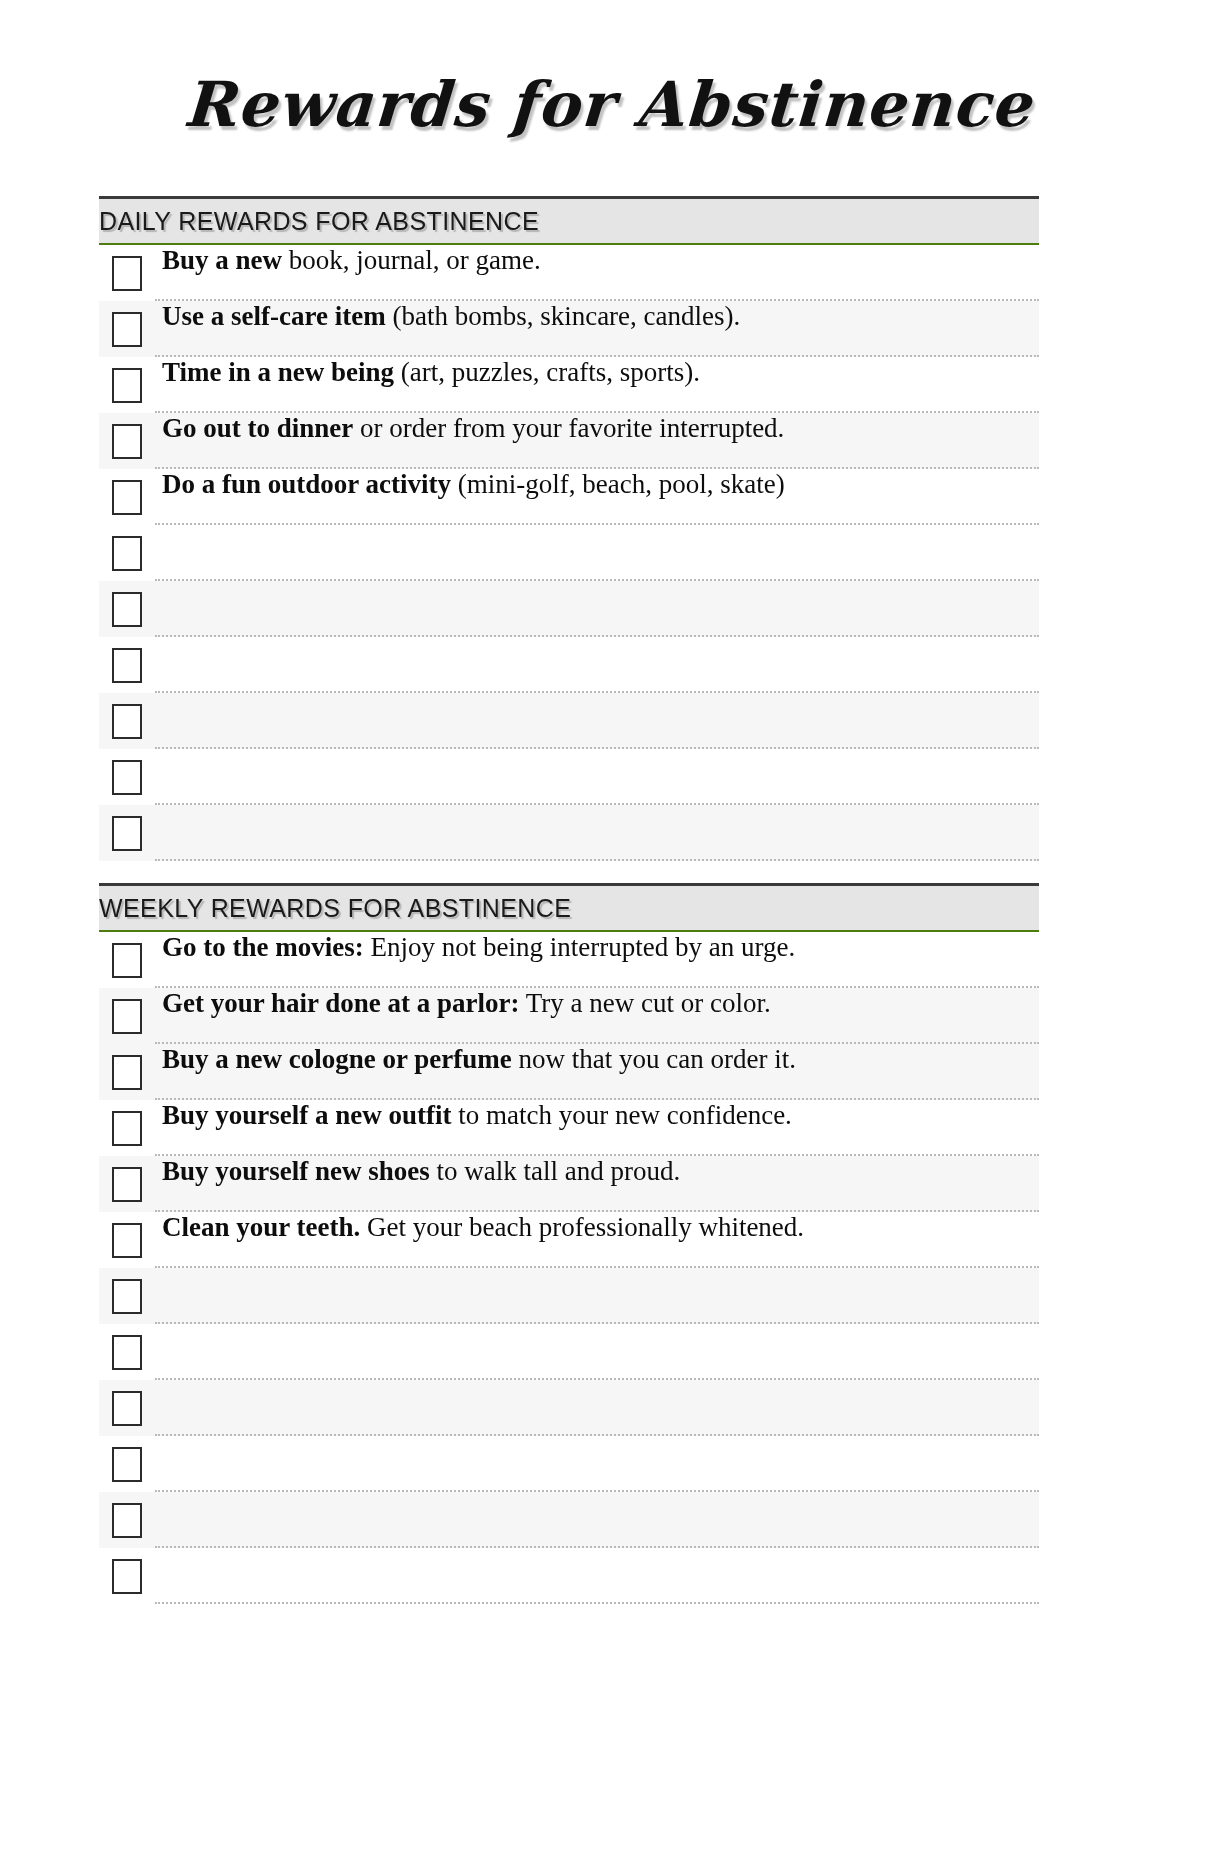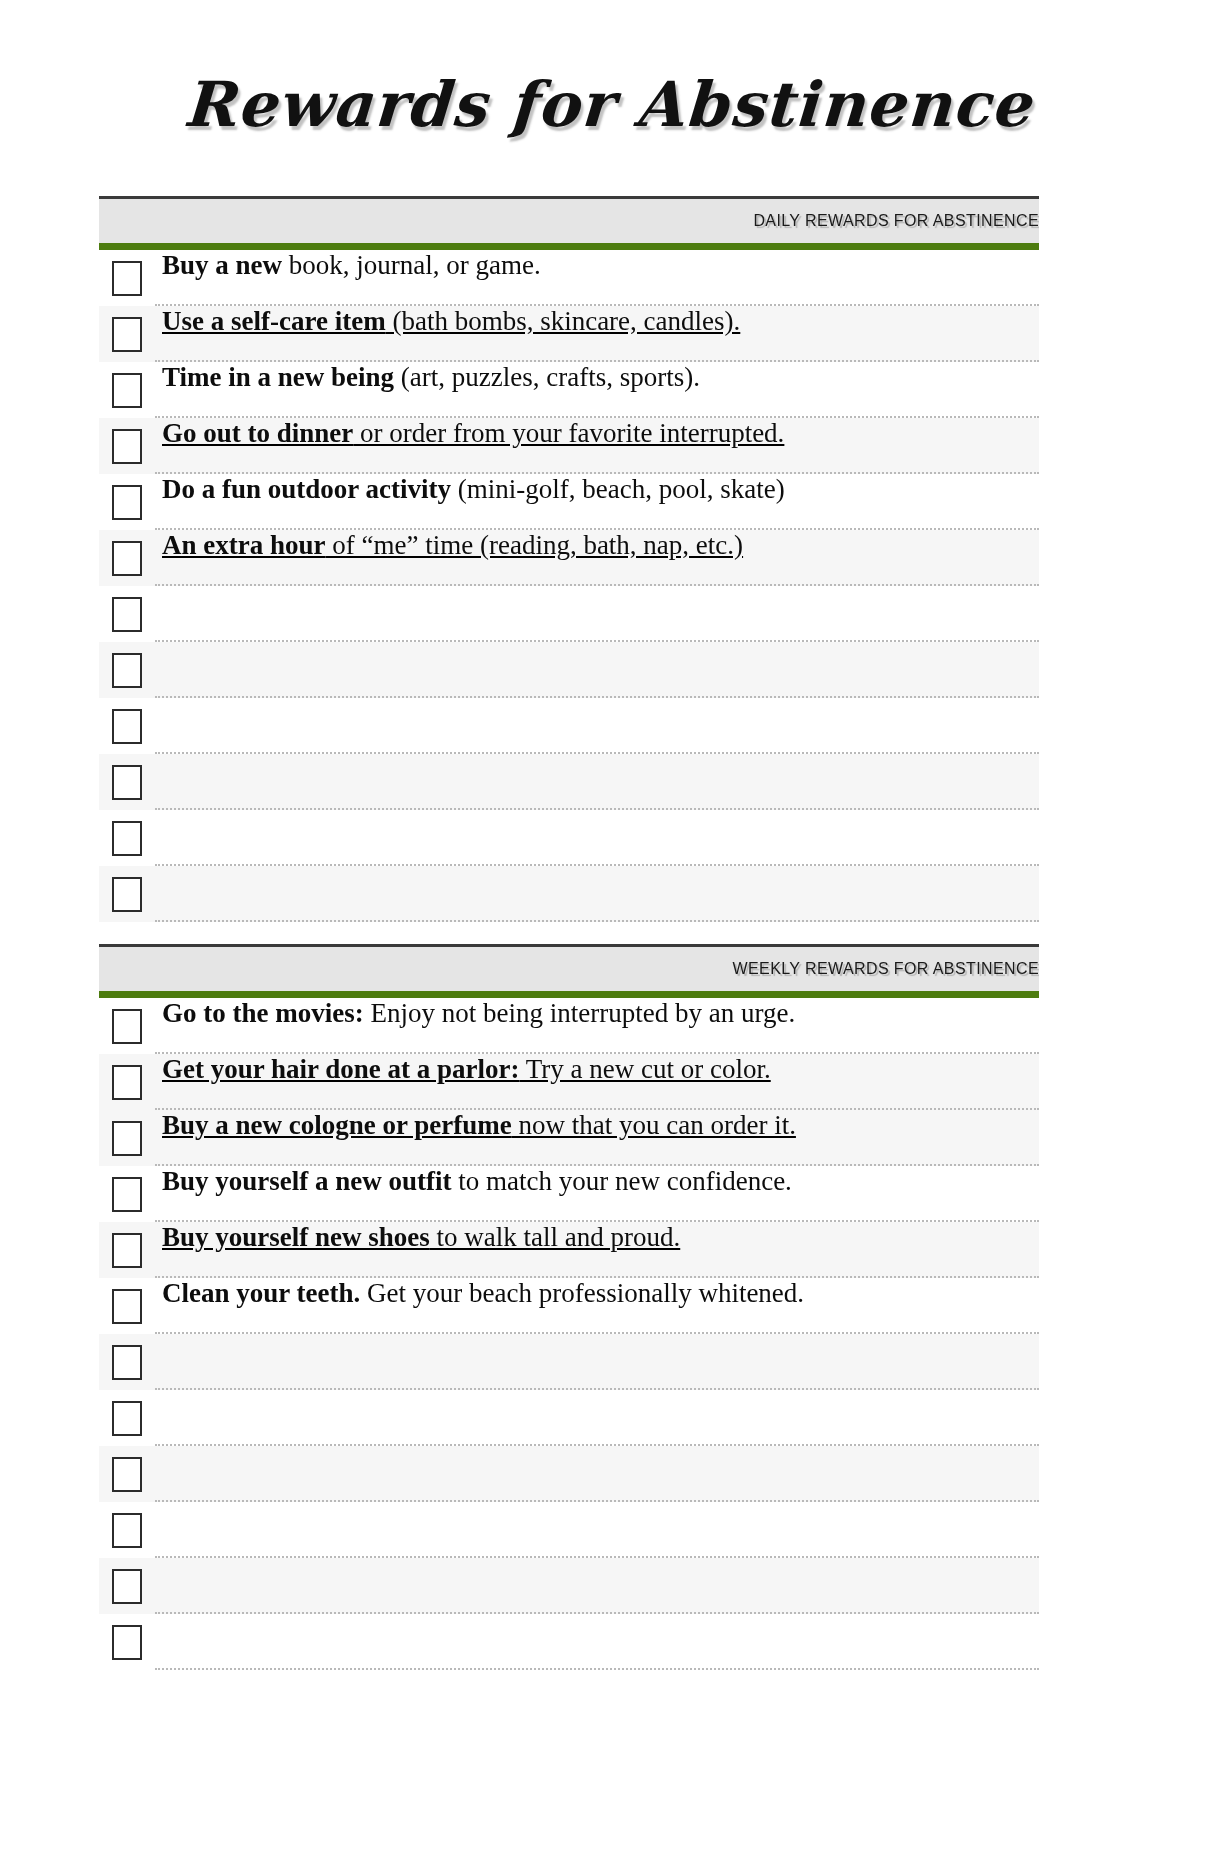--- a/index.html
+++ b/index.html
@@ -49,45 +49,45 @@
     left: 99px;
     top: 196px;
     width: 940px;
   }
 
   .section { width: 100%; }
 
   .section-header {
     background: #e5e5e5;
     border-top: 3px solid #3a3a3a;
-    border-bottom: 7px solid #4d7c0f;
+    border-bottom: 2px solid #4d7c0f;
     height: 44px;
     line-height: 44px;
-    text-align: right;
+    text-align: left;
     font-family: "Liberation Sans", sans-serif;
-    font-size: 16px;
+    font-size: 25px;
     font-weight: 400;
     letter-spacing: 0.4px;
     color: #1a1a1a;
     text-shadow: 2px 2px 1px rgba(140,140,140,0.55);
     white-space: nowrap;
     overflow: hidden;
   }
 
   .rows { width: 100%; }
 
   .row {
     position: relative;
     display: flex;
     align-items: center;
     height: 56px;
     background: #ffffff;
     box-sizing: border-box;
   }
-  .row.alt { background: #f6f6f6; text-decoration: underline; }
+  .row.alt { background: #f6f6f6; }
 
   .row .cb-cell {
     width: 56px;
     flex: 0 0 56px;
     display: flex;
     align-items: center;
     justify-content: flex-start;
     padding-left: 13px;
     box-sizing: border-box;
   }
@@ -187,28 +187,20 @@
               </div>
             </div>
             <div class="row">
               <div class="cb-cell">
                 <div class="checkbox"></div>
               </div>
               <div class="text-cell">
                 <div class="item-text"><span class="lead">Do a fun outdoor activity</span><span class="rest"> (mini-golf, beach, pool, skate)</span></div>
               </div>
             </div>
-            <div class="row alt">
-              <div class="cb-cell">
-                <div class="checkbox"></div>
-              </div>
-              <div class="text-cell">
-                <div class="item-text"><span class="lead">An extra hour</span><span class="rest"> of “me” time (reading, bath, nap, etc.)</span></div>
-              </div>
-            </div>
             <div class="row">
               <div class="cb-cell">
                 <div class="checkbox"></div>
               </div>
               <div class="text-cell">
                 <div class="item-text"><span class="lead"></span><span class="rest"></span></div>
               </div>
             </div>
             <div class="row alt">
               <div class="cb-cell">

